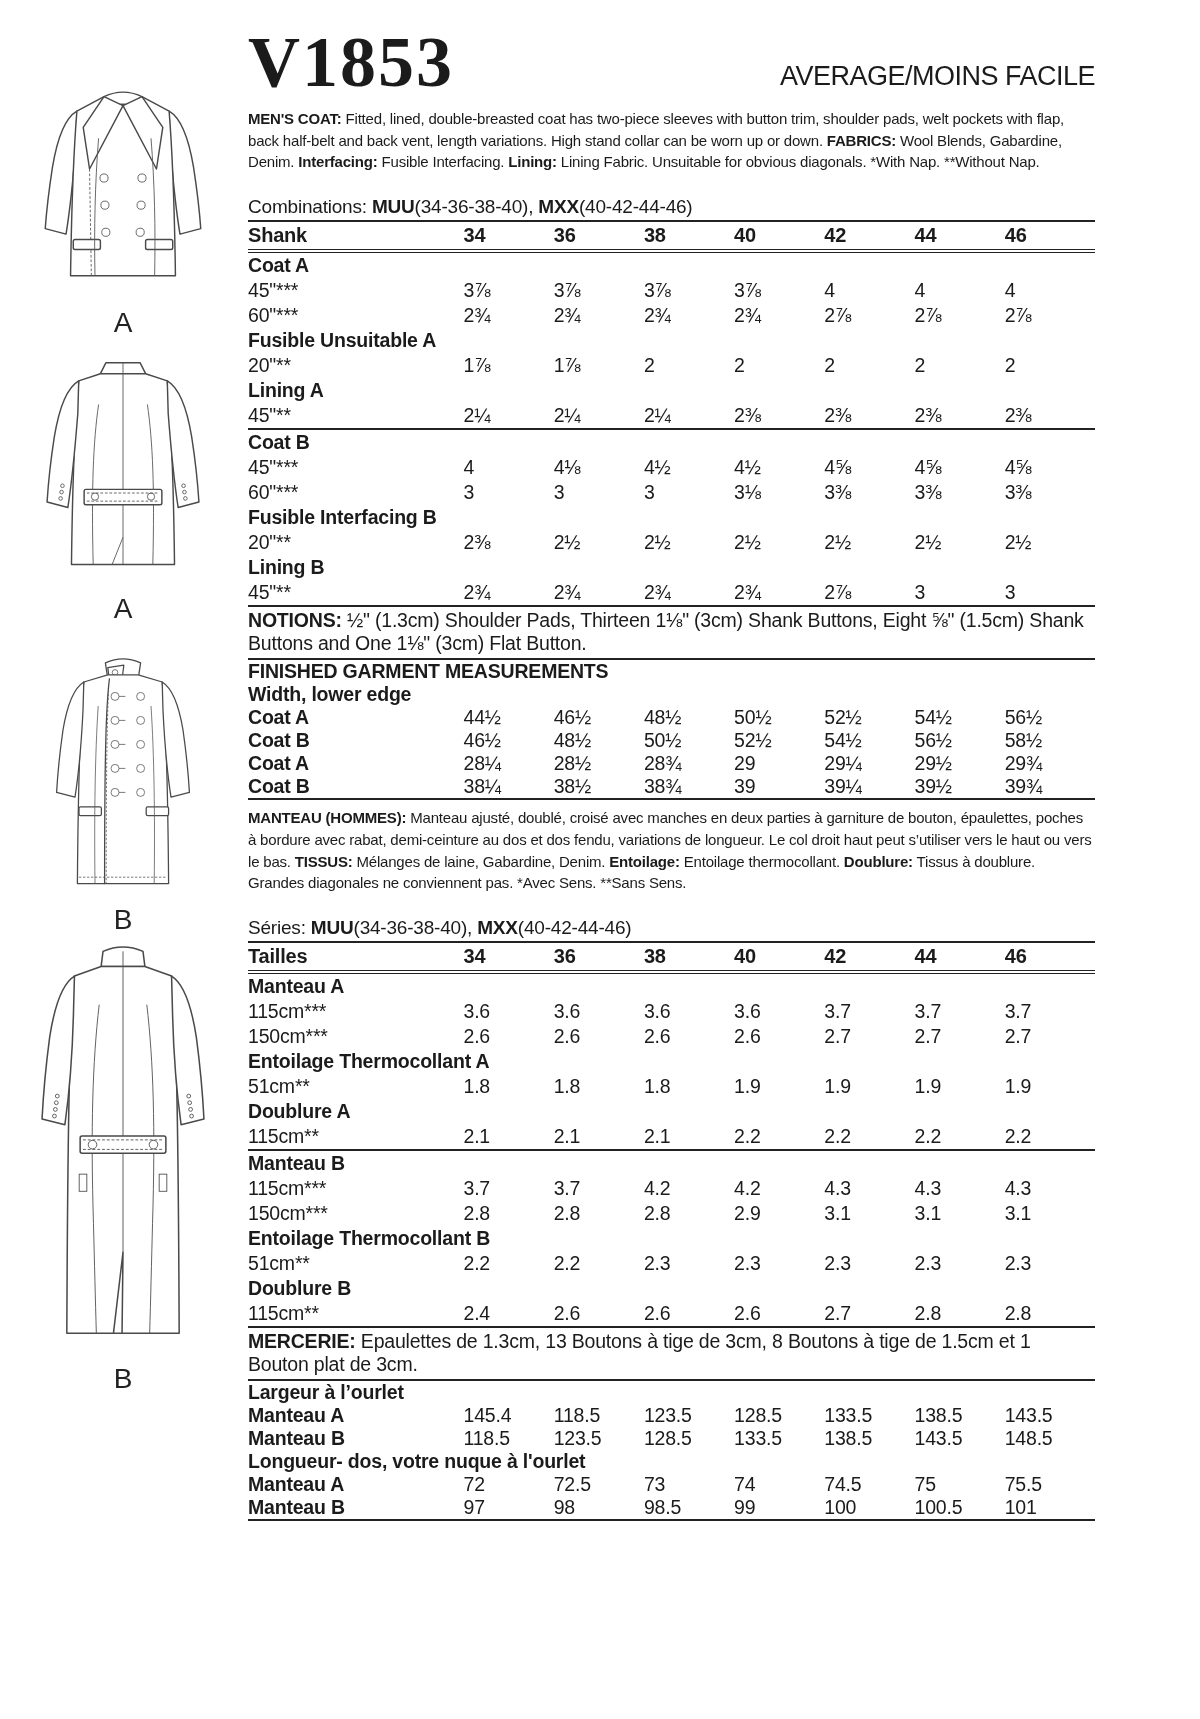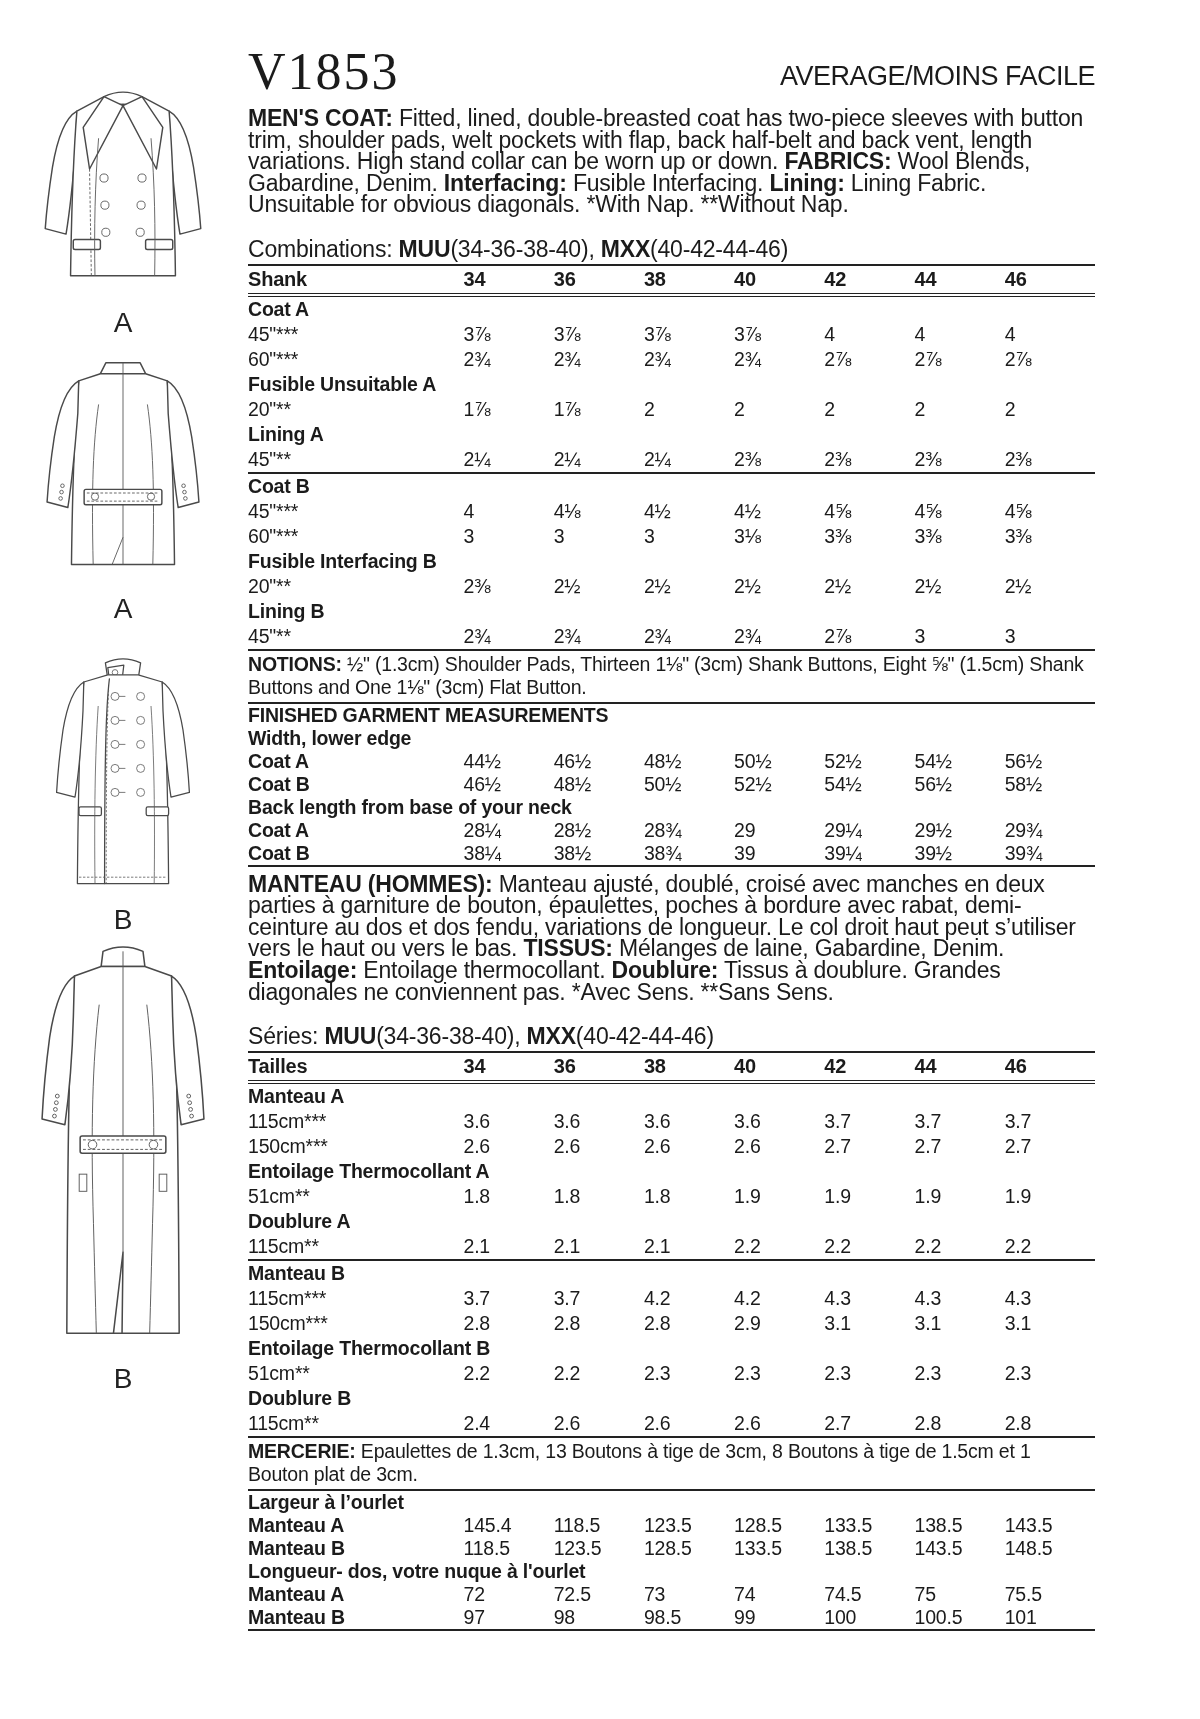--- a/index.html
+++ b/index.html
@@ -22,27 +22,27 @@
   .fig4 { top:938px; }
   .coat { stroke:#4a4a4a; stroke-width:1.6; fill:#ffffff; stroke-linejoin:round; stroke-linecap:round; }
   .coat-thin { stroke:#5a5a5a; stroke-width:1; fill:none; }
   .coat-dash { stroke:#5a5a5a; stroke-width:1; fill:none; stroke-dasharray:3 2; }
 
   
   .content { position:absolute; left:248px; top:0; width:847px; }
   .masthead { display:flex; justify-content:space-between; align-items:flex-end; height:96px; }
   .masthead h1 {
     font-family:"Liberation Serif","DejaVu Serif",serif;
-    font-weight:400; font-size:52px; line-height:0.95; letter-spacing:2px;
+    font-weight:700; font-size:72px; line-height:0.95; letter-spacing:2px;
   }
   .difficulty { font-size:27px; letter-spacing:-0.5px; padding-bottom:4px; }
 
-  .para { font-size:23px; line-height:21.6px; margin-top:12px; }
+  .para { font-size:15px; line-height:21.6px; margin-top:12px; }
   .para.fr { margin-top:7px; }
-  .combo { font-size:23px; line-height:21.6px; margin:23px 0 3px; }
+  .combo { font-size:19px; line-height:21.6px; margin:23px 0 3px; }
   .combo.series { }
 
   table.size-table { width:100%; border-collapse:collapse; table-layout:fixed; }
   table.size-table.bordered-top { border-top:2px solid #222; }
   table.size-table { border-bottom:2px solid #222; }
   col.col-label { width:215px; }
   col.col-size  { width:90px; }
   .size-table th, .size-table td {
     text-align:left; vertical-align:top; padding:0;
     font-size:19.5px; line-height:25px; font-weight:normal;
@@ -344,23 +344,20 @@
             <td class="b">Coat B</td>
             <td>46½</td>
             <td>48½</td>
             <td>50½</td>
             <td>52½</td>
             <td>54½</td>
             <td>56½</td>
             <td>58½</td>
           </tr>
           <tr>
-            <td class="b" colspan="8">Back length from base of your neck</td>
-          </tr>
-          <tr>
             <td class="b">Coat A</td>
             <td>28¼</td>
             <td>28½</td>
             <td>28¾</td>
             <td>29</td>
             <td>29¼</td>
             <td>29½</td>
             <td>29¾</td>
           </tr>
           <tr>

